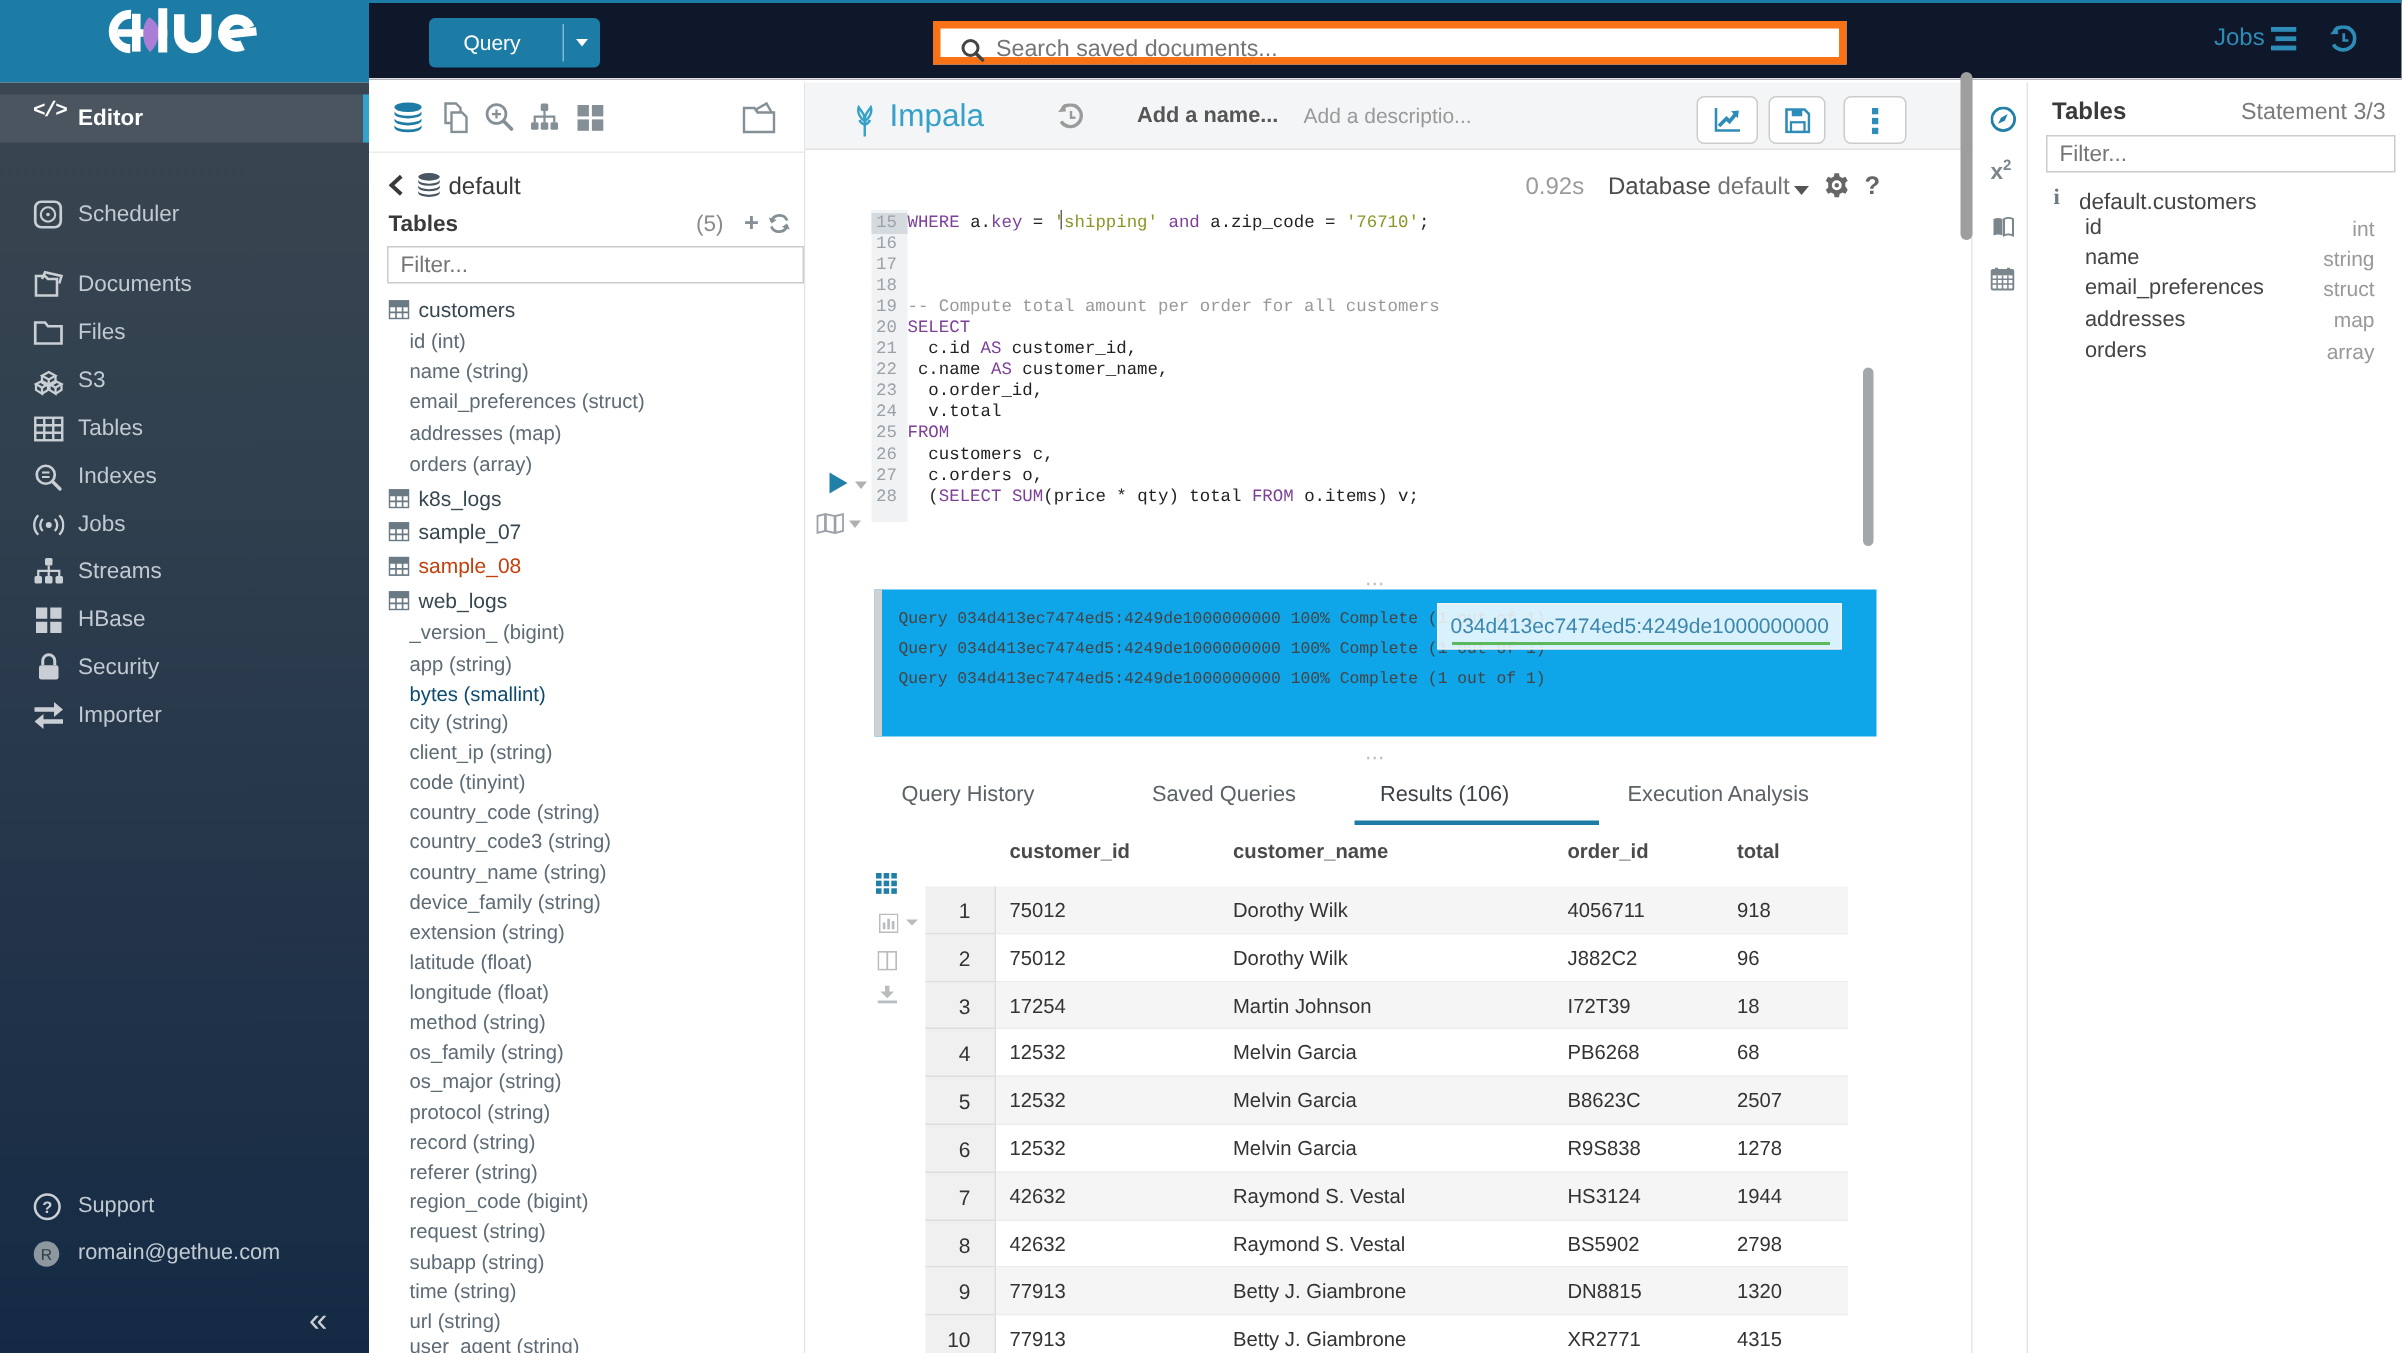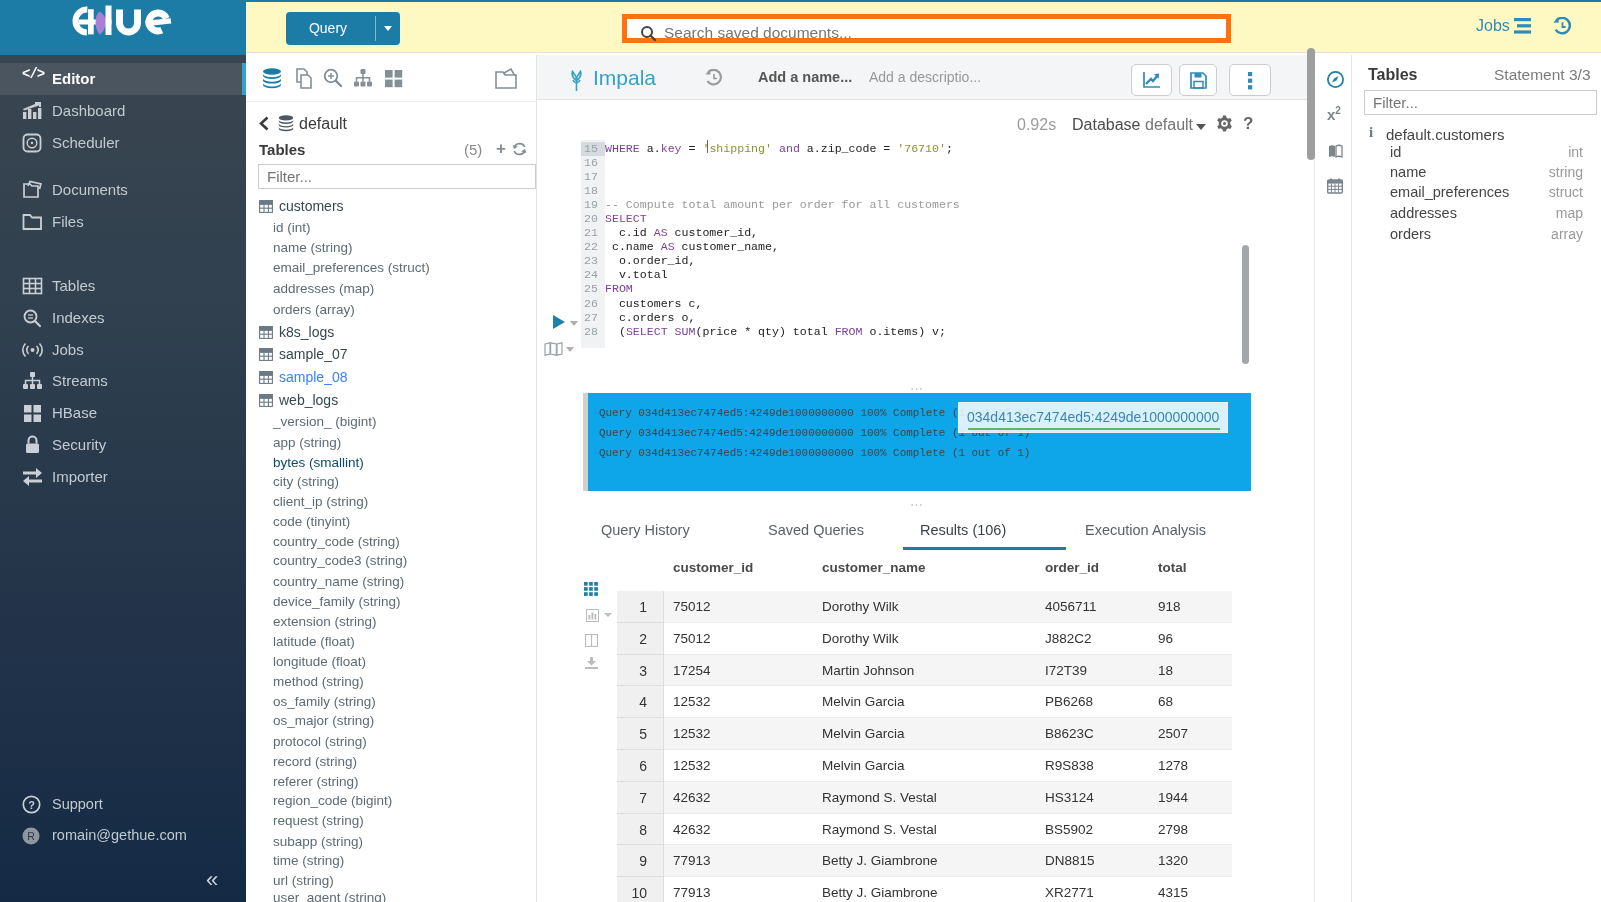--- a/index.html
+++ b/index.html
@@ -1,19 +1,19 @@
 <!DOCTYPE html>
 <html><head>
 <meta charset="utf-8">
 <style>
 * { margin:0; padding:0; box-sizing:border-box; }
 html,body { width:1601px; height:902px; overflow:hidden; font-family:"Liberation Sans", sans-serif; background:#fff; }
 .abs { position:absolute; }
 
-#topbar { position:absolute; left:246px; top:0; width:1355px; height:53px; background:#fef9c3; border-top:2px solid #1d7ca5; border-bottom:1px solid #e0e0e0; }
+#topbar { position:absolute; left:246px; top:0; width:1355px; height:53px; background:#0f172a; border-top:2px solid #1d7ca5; border-bottom:1px solid #e0e0e0; }
 #querybtn { position:absolute; left:40px; top:10px; width:114px; height:33px; background:#1d7ca5; border-radius:4px; color:#fff; font-size:14px; }
 #querybtn .lbl { position:absolute; left:0; top:0; width:84px; height:33px; line-height:33px; text-align:center; }
 #querybtn .sep { position:absolute; left:89px; top:4px; width:1px; height:25px; background:rgba(255,255,255,.45); }
 #querybtn .car { position:absolute; left:98px; top:14px; width:0; height:0; border-left:4.5px solid transparent; border-right:4.5px solid transparent; border-top:5.5px solid #fff; }
 #search { position:absolute; left:376px; top:12px; width:609px; height:29px; border:5px solid #f97316; background:#fff; }
 #search .mag { position:absolute; left:13px; top:6px; }
 #search .ph { position:absolute; left:37px; top:5px; font-size:15.5px; color:#757575; }
 #topjobs { position:absolute; left:1230px; top:15px; font-size:16px; color:#2e8cb8; }
 
 #logo { position:absolute; left:0; top:0; width:246px; height:55px; background:#1d7ca5; }
@@ -97,52 +97,56 @@
     <circle cx="87" cy="22" r="9" fill="none" stroke="#fff" stroke-width="7" stroke-dasharray="42.4 14.1" stroke-dashoffset="-10.2"></circle>
     <rect x="74.5" y="19.5" width="25.5" height="5.5" fill="#fff" transform="rotate(-6 87 22)"></rect>
   </svg>
 </div>
 
 <div id="sidebar">
   <div class="nav active" style="top:8px">
       <div class="ic" style="top:3px;color:#fff;font-weight:bold;font-size:14px;letter-spacing:-1px;font-family:'Liberation Mono',monospace">&lt;/&gt;</div>
       <div class="tx" style="font-weight:bold">Editor</div>
     </div>
-  <div class="nav" style="top:40px">
-      <svg class="ic" viewBox="0 0 21 20">
-        <g fill="#c9cfd4">
-          <rect x="1" y="11" width="3.4" height="7"></rect>
-          <rect x="6" y="8" width="3.4" height="10"></rect>
-          <rect x="11" y="11" width="3.4" height="7"></rect>
-          <rect x="16" y="7" width="3.4" height="11"></rect>
-          <path d="M1,8 L13,3 L13,1 L19,1 L19,6 L17,6 L17,4.5 L2,9.5 Z"></path>
-        </g>
-      </svg>
-      <div class="tx">Dashboard</div>
-    </div>
   <div class="nav" style="top:72px">
       <svg class="ic" viewBox="0 0 21 20">
         <rect x="1.5" y="1.5" width="17" height="17" rx="4" fill="none" stroke="#c9cfd4" stroke-width="1.8"></rect>
         <circle cx="10" cy="10" r="4.8" fill="none" stroke="#c9cfd4" stroke-width="1.4"></circle>
         <circle cx="10" cy="10" r="1.2" fill="#c9cfd4"></circle>
       </svg>
       <div class="tx">Scheduler</div>
     </div>
   <div class="nav" style="top:119px">
       <svg class="ic" viewBox="0 0 21 20">
         <path d="M2,6 L2,17 L16,17 L16,6 L10,6 L8,4 L2,4 Z" fill="none" stroke="#c9cfd4" stroke-width="1.7"></path>
         <path d="M6,6 L8,1.5 L19,4 L17.5,9" fill="none" stroke="#c9cfd4" stroke-width="1.7"></path>
       </svg>
       <div class="tx">Documents</div>
     </div>
   <div class="nav" style="top:151px">
       <svg class="ic" viewBox="0 0 21 20">
         <path d="M1.5,3 L8,3 L10,5.5 L19,5.5 L19,17 L1.5,17 Z" fill="none" stroke="#c9cfd4" stroke-width="1.8"></path>
       </svg>
       <div class="tx">Files</div>
+    </div>
+  <div class="nav" style="top:183px">
+      <svg class="ic" viewBox="0 0 21 20">
+        <g fill="none" stroke="#c9cfd4" stroke-width="1.5">
+          <path d="M6,6.5 L10.5,4 L15,6.5 L10.5,9 Z"></path>
+          <path d="M6,6.5 L6,11 L10.5,13.5 L10.5,9"></path>
+          <path d="M15,6.5 L15,11 L10.5,13.5"></path>
+          <path d="M2,12 L6,10 L10,12 L6,14.5 Z"></path>
+          <path d="M2,12 L2,16 L6,18.5 L6,14.5"></path>
+          <path d="M10,12 L10,16 L6,18.5"></path>
+          <path d="M11,12 L15,10 L19,12 L15,14.5 Z"></path>
+          <path d="M11,12 L11,16 L15,18.5 L15,14.5"></path>
+          <path d="M19,12 L19,16 L15,18.5"></path>
+        </g>
+      </svg>
+      <div class="tx">S3</div>
     </div>
   <div class="nav" style="top:215px">
       <svg class="ic" viewBox="0 0 21 20">
         <g stroke="#c9cfd4" stroke-width="1.6" fill="none">
           <rect x="1.5" y="2.5" width="18" height="15"></rect>
           <line x1="1.5" y1="7.5" x2="19.5" y2="7.5"></line>
           <line x1="1.5" y1="12.5" x2="19.5" y2="12.5"></line>
           <line x1="7.5" y1="2.5" x2="7.5" y2="17.5"></line>
           <line x1="13.5" y1="2.5" x2="13.5" y2="17.5"></line>
         </g>
@@ -339,21 +343,21 @@
             <rect x="0.6" y="0.6" width="12.8" height="11.8"></rect>
             <line x1="0.6" y1="4.3" x2="13.4" y2="4.3"></line>
             <line x1="0.6" y1="8.2" x2="13.4" y2="8.2"></line>
             <line x1="5" y1="0.6" x2="5" y2="12.4"></line>
             <line x1="9.4" y1="0.6" x2="9.4" y2="12.4"></line>
           </g>
           <rect x="0.6" y="0.6" width="12.8" height="3.7" fill="#6a7a85"></rect>
         </svg>
         <span style="position:absolute;left:33px;top:1px">sample_07</span>
       </div>
-<div class="dbrow" style="top:313px;height:20px;font-size:14px;color:#3b82f6;">
+<div class="dbrow" style="top:313px;height:20px;font-size:14px;color:#c2410c;">
         <svg style="position:absolute;left:13px;top:3px" width="14" height="13" viewBox="0 0 14 13">
           <g stroke="#6a7a85" stroke-width="1.1" fill="none">
             <rect x="0.6" y="0.6" width="12.8" height="11.8"></rect>
             <line x1="0.6" y1="4.3" x2="13.4" y2="4.3"></line>
             <line x1="0.6" y1="8.2" x2="13.4" y2="8.2"></line>
             <line x1="5" y1="0.6" x2="5" y2="12.4"></line>
             <line x1="9.4" y1="0.6" x2="9.4" y2="12.4"></line>
           </g>
           <rect x="0.6" y="0.6" width="12.8" height="3.7" fill="#6a7a85"></rect>
         </svg>

